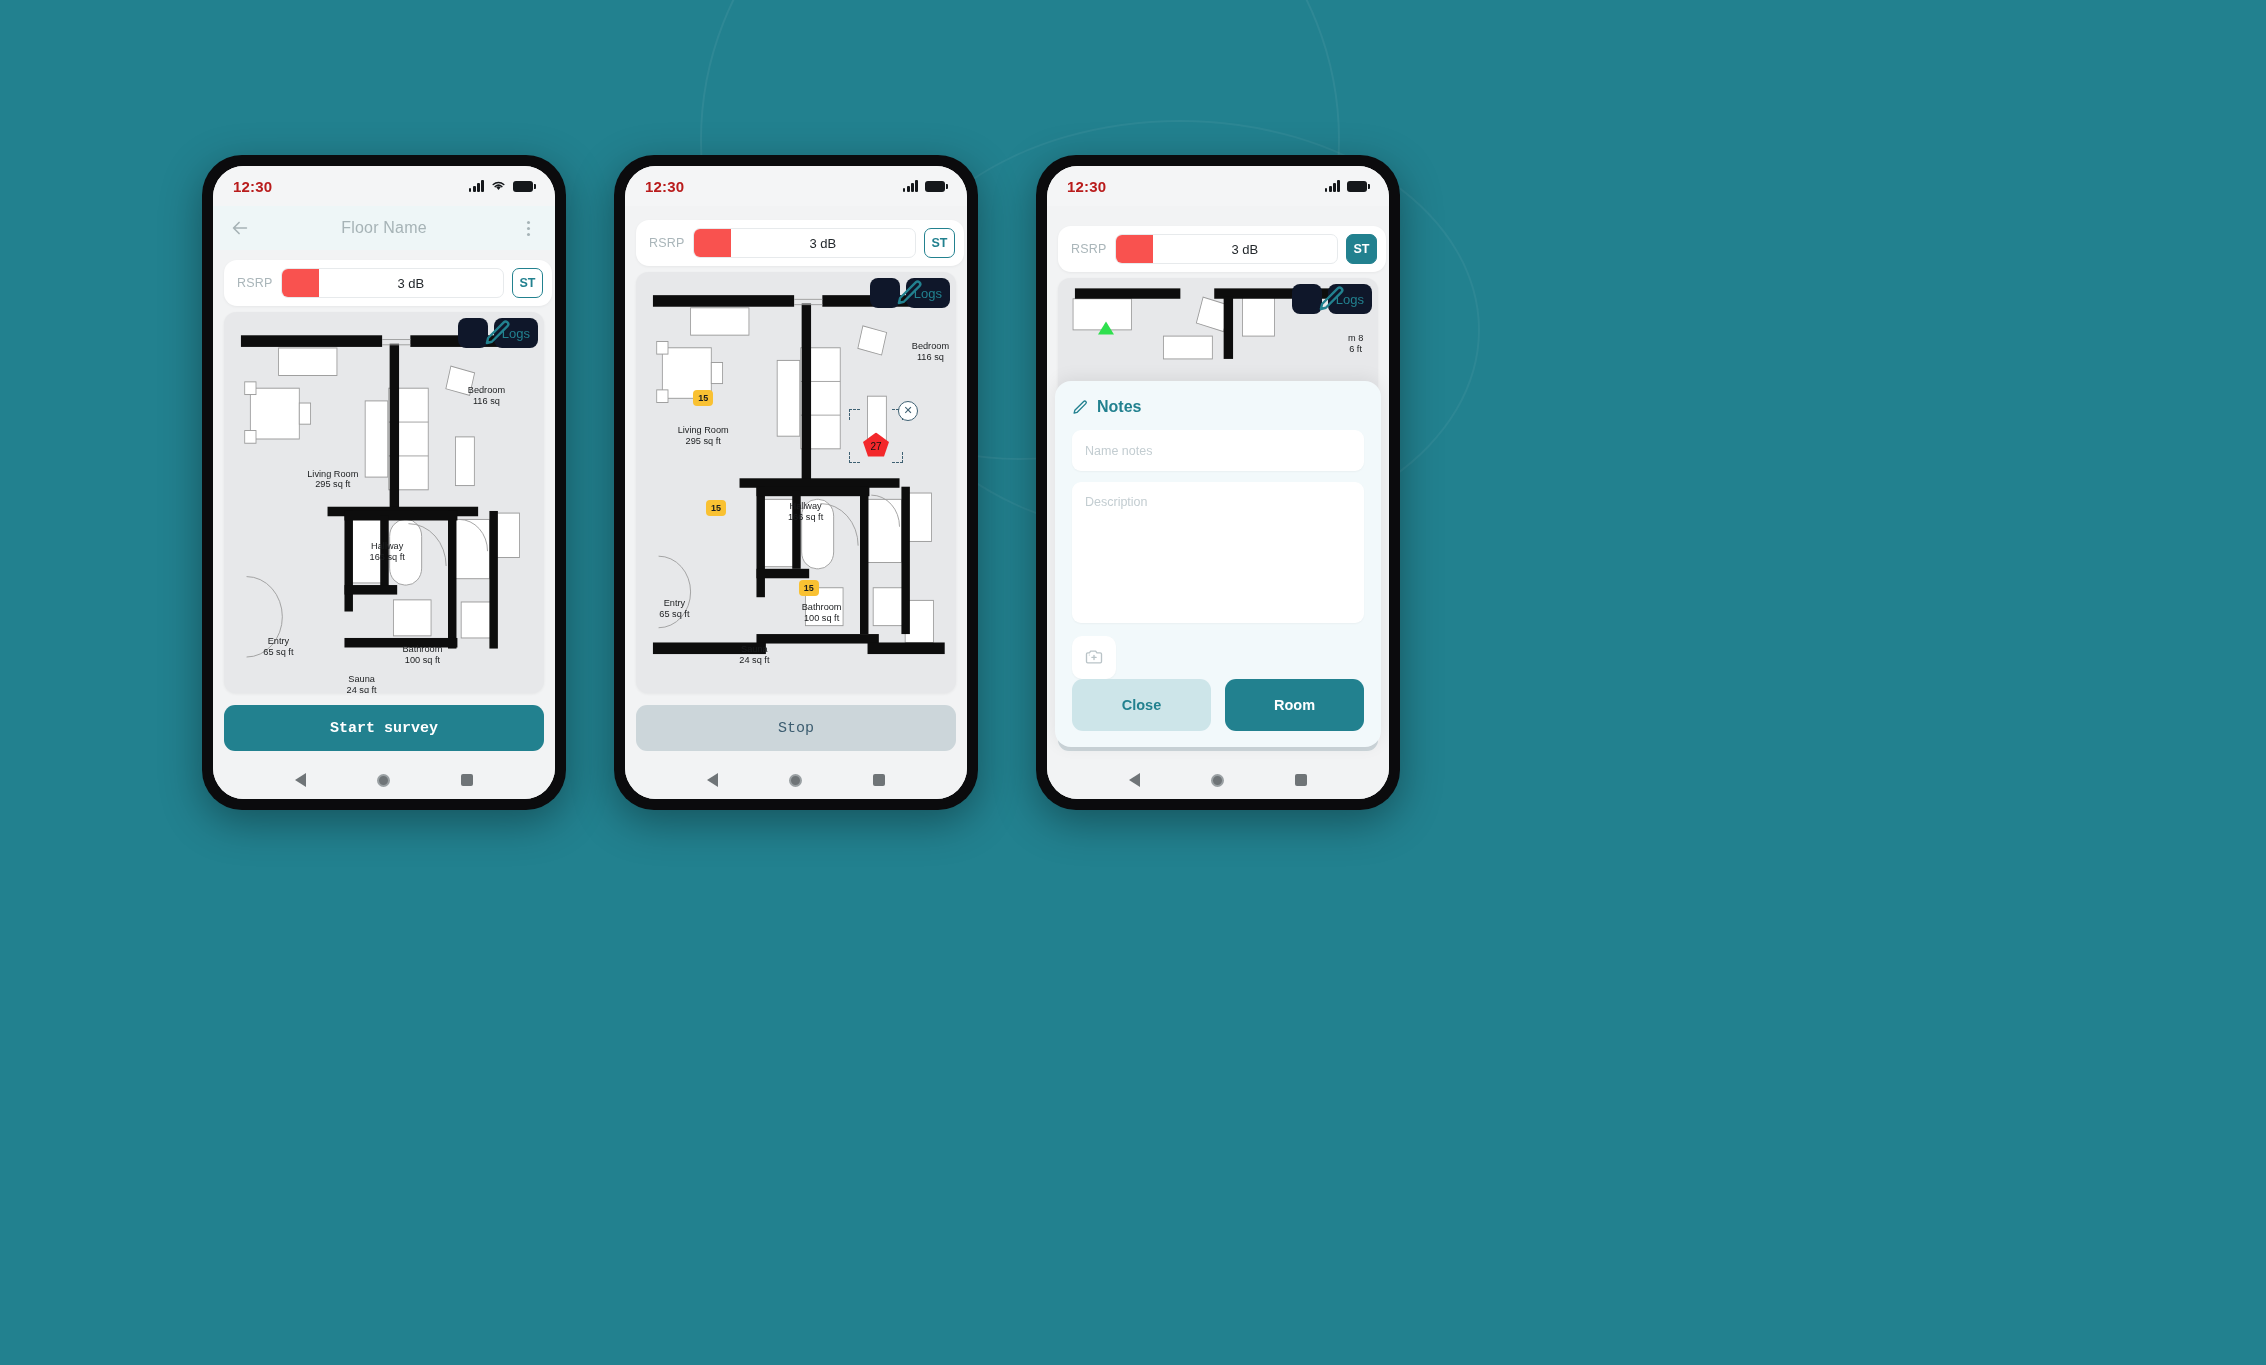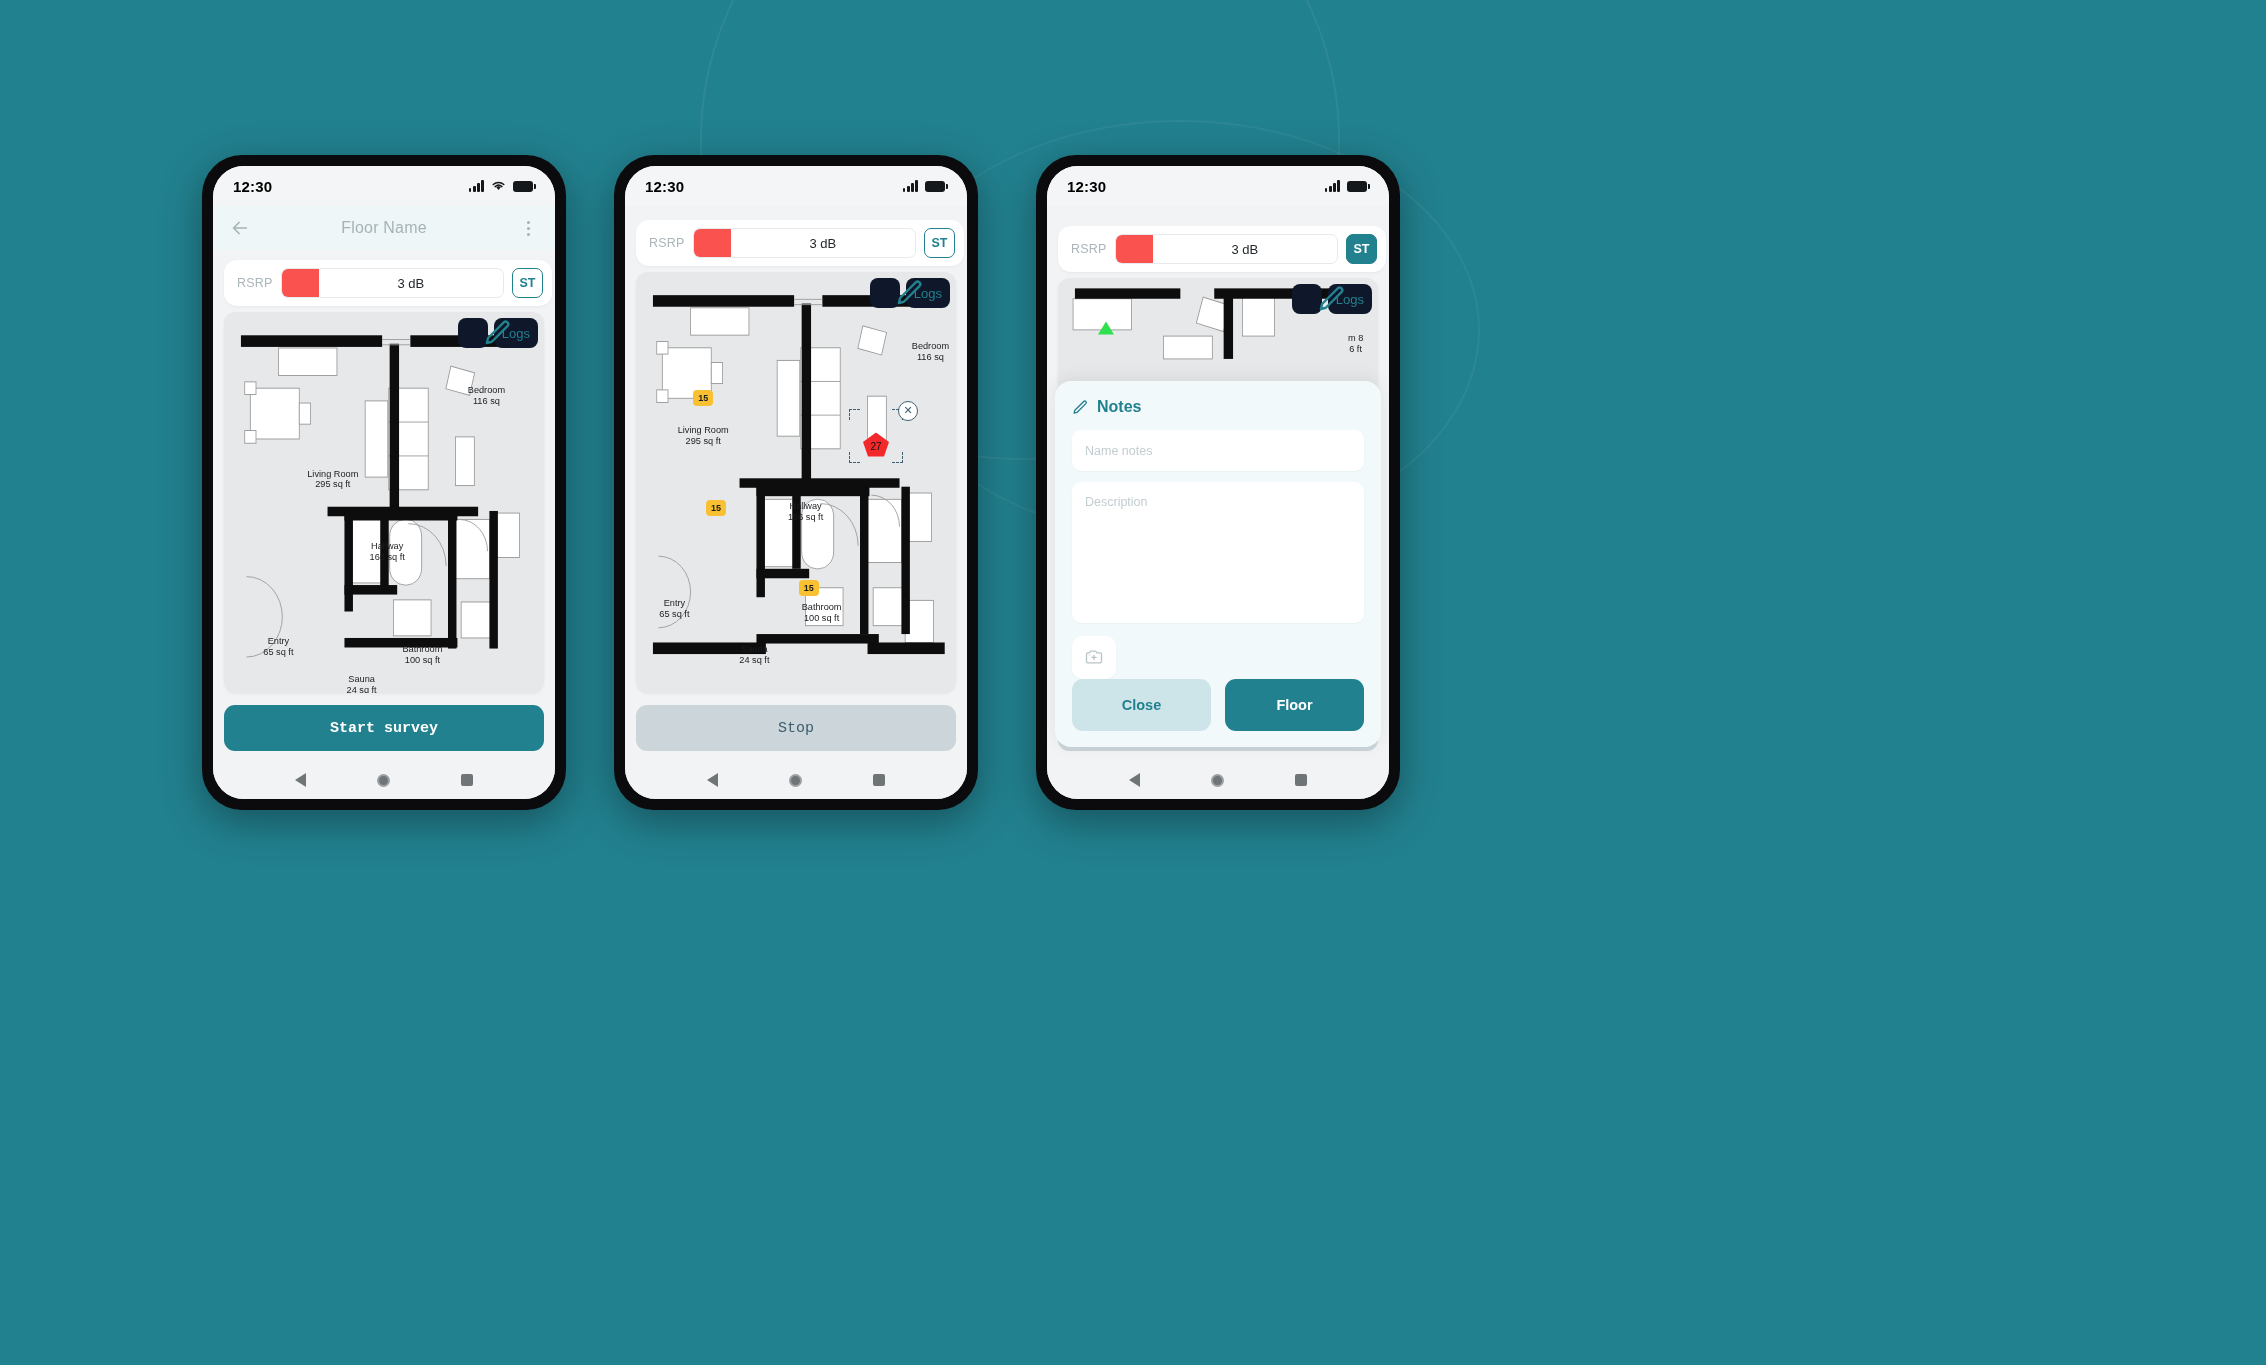--- a/index.html
+++ b/index.html
@@ -38,21 +38,21 @@
   #phone2{ left:614px; top:155px; width:364px; height:655px; }
   #phone3{ left:1036px; top:155px; width:364px; height:655px; }
 
   
   .statusbar{
     height:40px; flex:0 0 40px;
     display:flex; align-items:center; justify-content:space-between;
     padding:0 22px 0 20px;
     background:#f4f5f6;
   }
-  .sb-time{ font-size:15px; font-weight:700; color:#000000; letter-spacing:.2px; }
+  .sb-time{ font-size:15px; font-weight:700; color:#b91c1c; letter-spacing:.2px; }
   .sb-icons{ display:flex; align-items:center; gap:7px; }
   .ico-signal{ display:flex; align-items:flex-end; gap:1.6px; height:12px;}
   .ico-signal i{ width:2.6px; background:#15181b; border-radius:1px; display:block;}
   .ico-signal i:nth-child(1){height:4px}
   .ico-signal i:nth-child(2){height:6.5px}
   .ico-signal i:nth-child(3){height:9px}
   .ico-signal i:nth-child(4){height:12px}
   .ico-battery{
     width:20px;height:11px;border-radius:3px;background:#15181b;position:relative;
   }
@@ -607,19 +607,19 @@
         <textarea class="dlg-textarea" placeholder="Description" style=""></textarea>
         <button class="photo-btn">
           <svg viewBox="0 0 24 24" fill="none" stroke="currentColor" stroke-width="1.6" stroke-linecap="round" stroke-linejoin="round">
             <path d="M3 8.5A1.5 1.5 0 0 1 4.5 7h2L8 5h6l1.5 2h4A1.5 1.5 0 0 1 21 8.5v9A1.5 1.5 0 0 1 19.5 19h-15A1.5 1.5 0 0 1 3 17.5Z"></path>
             <path d="M12 10v5M9.5 12.5h5"></path>
             <circle cx="6.4" cy="9.6" r="0.7" fill="currentColor" stroke="none"></circle>
           </svg>
         </button>
         <div class="dlg-actions">
           <button class="dlg-btn btn-close">Close</button>
-          <button class="dlg-btn btn-save">Floor</button>
+          <button class="dlg-btn btn-save">Room</button>
         </div>
       </div>
     </div>
 
   </div>
 </div>
 
 </body></html>

